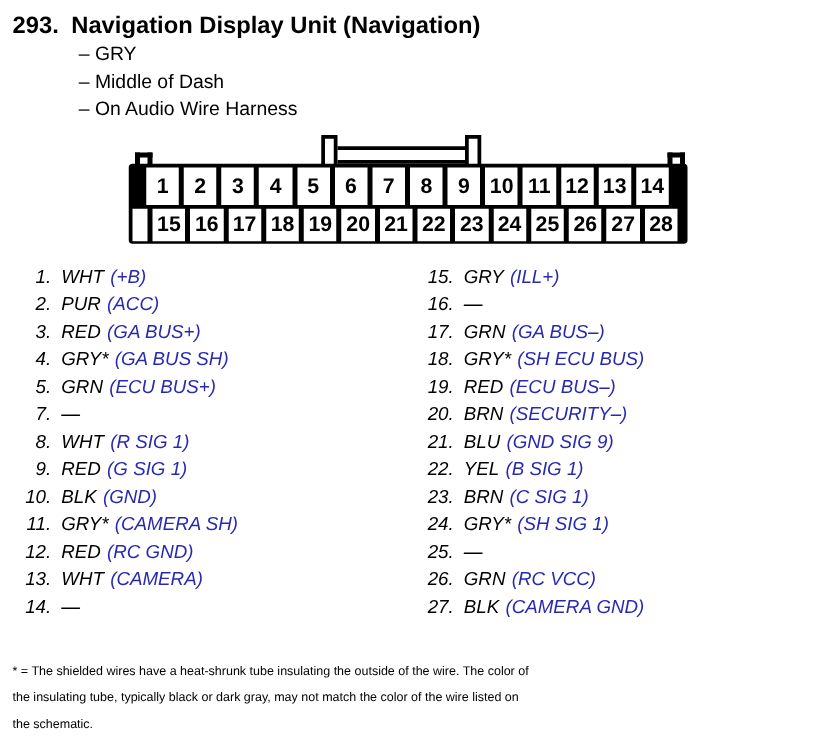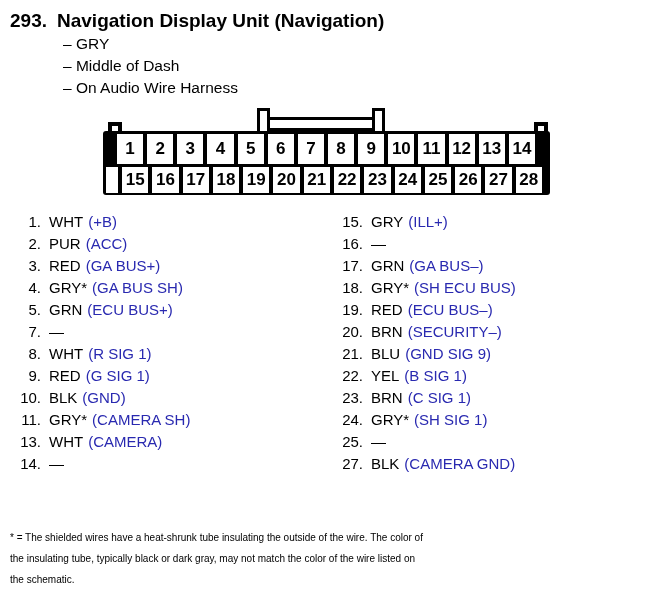--- a/index.html
+++ b/index.html
@@ -50,21 +50,21 @@
   .pin-row-top    { left: 14px; right: 15px; top: 3px;  height: 30px; }
   .pin-row-bottom { left: 3px;  right: 8px;  top: 36px; height: 26px; }
   .pin-box {
     flex: 1 1 0; background: #fff; display: flex; align-items: center; justify-content: center;
     font-weight: bold; font-size: 17px; color: #000;
   }
   .pin-box.blank { flex: 0 0 12px; }
 
   
   .pin-lists { position: absolute; left: 0; top: 211px; width: 654px; }
-  .pin-col { position: absolute; top: 0; }
+  .pin-col { position: absolute; top: 0; font-style: italic; }
   .col-left  { left: 14px; }
   .col-right { left: 336px; }
   .pin-row { height: 22px; line-height: 22px; font-size: 15px; white-space: nowrap; }
   .pin-num { display: inline-block; width: 27px; text-align: right; margin-right: 8px; }
   .pin-color { color: #000; }
   .pin-signal { color: var(--signal-blue, #2929b0); margin-left: 5px; }
 
   
   .footnote { position: absolute; left: 10px; top: 527px; width: 644px; font-size: 10px; }
   .footnote-line { line-height: 21px; white-space: nowrap; }
@@ -164,20 +164,21 @@
         <div class="pin-row"><span class="pin-num">7.</span><span class="pin-color">—</span><span class="pin-signal"></span></div>
 
         <div class="pin-row"><span class="pin-num">8.</span><span class="pin-color">WHT</span><span class="pin-signal">(R SIG 1)</span></div>
 
         <div class="pin-row"><span class="pin-num">9.</span><span class="pin-color">RED</span><span class="pin-signal">(G SIG 1)</span></div>
 
         <div class="pin-row"><span class="pin-num">10.</span><span class="pin-color">BLK</span><span class="pin-signal">(GND)</span></div>
 
         <div class="pin-row"><span class="pin-num">11.</span><span class="pin-color">GRY*</span><span class="pin-signal">(CAMERA SH)</span></div>
 
+        <div class="pin-row"><span class="pin-num">12.</span><span class="pin-color">RED</span><span class="pin-signal">(RC GND)</span></div>
 
         <div class="pin-row"><span class="pin-num">13.</span><span class="pin-color">WHT</span><span class="pin-signal">(CAMERA)</span></div>
 
         <div class="pin-row"><span class="pin-num">14.</span><span class="pin-color">—</span><span class="pin-signal"></span></div>
       </div>
     <div class="pin-col col-right">
 
         <div class="pin-row"><span class="pin-num">15.</span><span class="pin-color">GRY</span><span class="pin-signal">(ILL+)</span></div>
 
         <div class="pin-row"><span class="pin-num">16.</span><span class="pin-color">—</span><span class="pin-signal"></span></div>
@@ -193,20 +194,21 @@
         <div class="pin-row"><span class="pin-num">21.</span><span class="pin-color">BLU</span><span class="pin-signal">(GND SIG 9)</span></div>
 
         <div class="pin-row"><span class="pin-num">22.</span><span class="pin-color">YEL</span><span class="pin-signal">(B SIG 1)</span></div>
 
         <div class="pin-row"><span class="pin-num">23.</span><span class="pin-color">BRN</span><span class="pin-signal">(C SIG 1)</span></div>
 
         <div class="pin-row"><span class="pin-num">24.</span><span class="pin-color">GRY*</span><span class="pin-signal">(SH SIG 1)</span></div>
 
         <div class="pin-row"><span class="pin-num">25.</span><span class="pin-color">—</span><span class="pin-signal"></span></div>
 
+        <div class="pin-row"><span class="pin-num">26.</span><span class="pin-color">GRN</span><span class="pin-signal">(RC VCC)</span></div>
 
         <div class="pin-row"><span class="pin-num">27.</span><span class="pin-color">BLK</span><span class="pin-signal">(CAMERA GND)</span></div>
 
       </div>
   </div>
 
   <div class="footnote">
 
       <div class="footnote-line">* = The shielded wires have a heat-shrunk tube insulating the outside of the wire. The color of</div>
 

